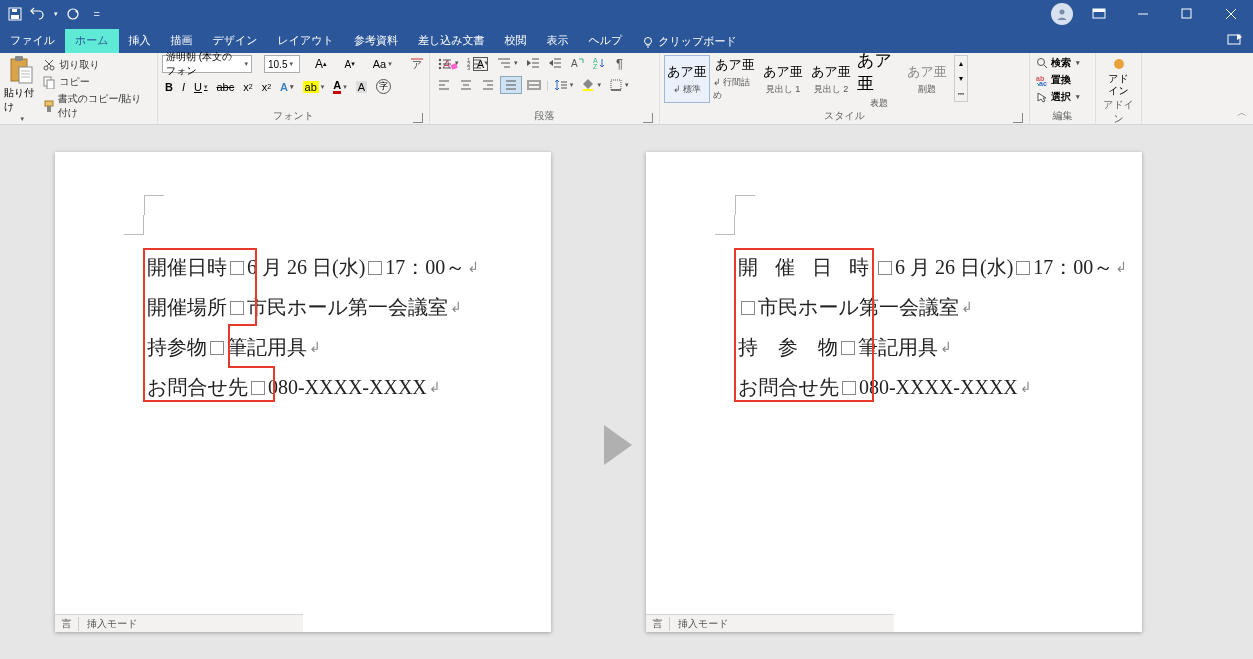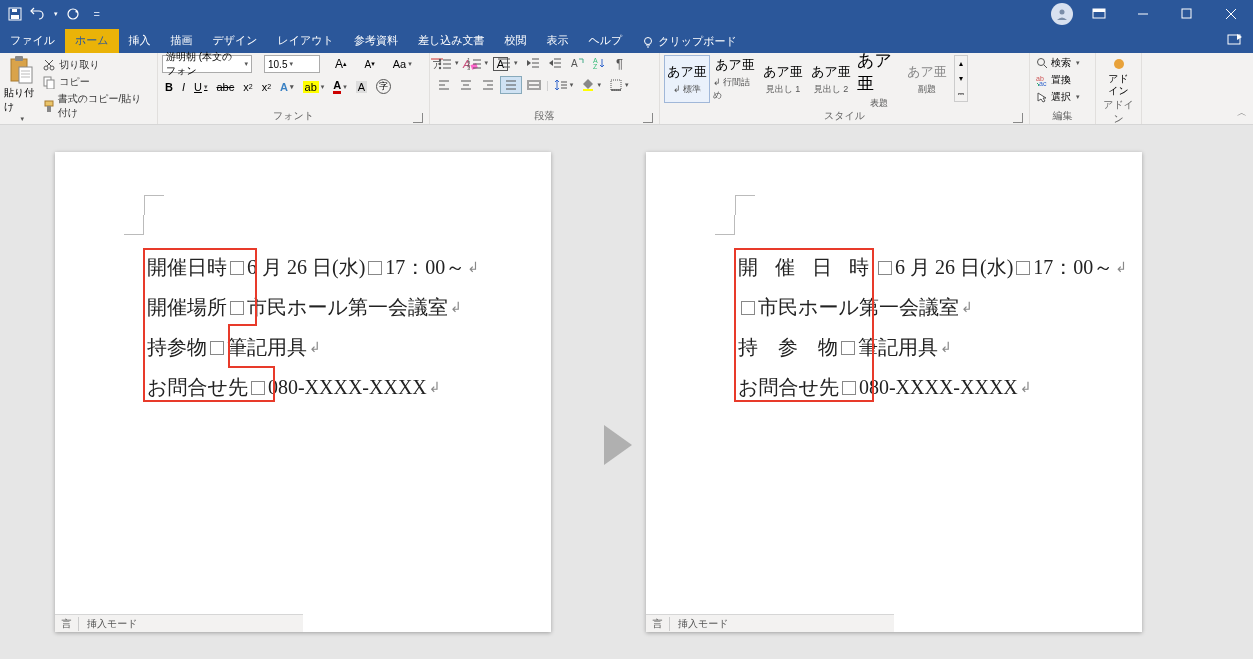--- a/index.html
+++ b/index.html
@@ -9,50 +9,50 @@
 .titlebar { background: #2b579a; height: 28px; display: flex; align-items: center; color: #fff; font-size: 11px; }
 .titlebar .qat { display: flex; gap: 8px; padding-left: 8px; align-items: center; }
 .titlebar .qat .ico { width: 14px; height: 14px; display: inline-flex; align-items: center; justify-content: center; }
 .titlebar .wincontrols { margin-left: auto; display: flex; align-items: center; }
 .titlebar .wincontrols .wbtn { width: 44px; height: 28px; display: flex; align-items: center; justify-content: center; cursor: pointer; }
 .avatar { width: 22px; height: 22px; border-radius: 50%; background: #d8e1f0; display: flex; align-items: center; justify-content: center; margin-right: 4px; }
 
 
 .tabsrow { background: #2b579a; height: 25px; display: flex; align-items: flex-end; color: #fff; font-size: 11px; position: relative; }
 .tabsrow .tab { padding: 4px 10px 5px; cursor: pointer; }
-.tabsrow .tab.active { background: #eab308; color: #2b579a; }
+.tabsrow .tab.active { background: #5eead4; color: #2b579a; }
 .tabsrow .tell { display: flex; align-items: center; gap: 4px; padding: 4px 10px; }
 .tabsrow .share { position: absolute; right: 10px; top: 4px; color: #fff; }
 
 
 .ribbon { background: #f3f2f1; height: 72px; border-bottom: 1px solid #d6d6d6; display: flex; font-size: 11px; position: relative; }
 .rgroup { border-right: 1px solid #e1dfdd; display: flex; flex-direction: column; justify-content: space-between; padding: 2px 4px 0; }
 .rgroup .content { display: flex; gap: 2px; align-items: flex-start; flex: 1; }
 .rgroup .label { text-align: center; font-size: 10px; color: #666; padding: 1px 0; position: relative; font-family: Liberation Mono, monospace; }
 .rgroup .launcher { position: absolute; right: 2px; bottom: 1px; width: 10px; height: 10px; border: 1px solid #888; border-top: none; border-left: none; }
 .rbtn, .rico { display: inline-flex; align-items: center; justify-content: center; cursor: pointer; }
 .rbtn { padding: 1px 3px; }
 .row { display: flex; align-items: center; gap: 1px; }
 .col { display: flex; flex-direction: column; gap: 1px; }
 
 .paste-big { width: 38px; display: flex; flex-direction: column; align-items: center; gap: 1px; font-size: 10px; }
 .small-btn { display: flex; align-items: center; gap: 3px; font-size: 10px; color: #333; padding: 1px 2px; }
 
 .fontname { width: 90px; height: 18px; border: 1px solid #ababab; background: #fff; font-size: 10px; padding: 0 3px; display: flex; align-items: center; justify-content: space-between; }
-.fontsize { width: 56px; height: 18px; border: 1px solid #ababab; background: #fff; font-size: 10px; padding: 0 3px; display: flex; align-items: center; justify-content: flex-start; }
+.fontsize { width: 36px; height: 18px; border: 1px solid #ababab; background: #fff; font-size: 10px; padding: 0 3px; display: flex; align-items: center; justify-content: flex-start; }
 
 .style-item { width: 46px; height: 48px; border: 1px solid transparent; display: flex; flex-direction: column; align-items: center; justify-content: center; font-size: 10px; cursor: pointer; }
 .style-item.selected { border: 1px solid #a0b7d8; background: #eaf1fb; }
 .style-sample { font-family: "Yu Mincho", serif; font-size: 13px; }
 .style-name { font-size: 9px; color: #555; margin-top: 2px; }
 .styles-wrap { display: flex; align-items: center; }
 .styles-scroll { width: 14px; display: flex; flex-direction: column; border: 1px solid #ccc; margin-left: 2px; }
 .styles-scroll div { height: 15px; display: flex; align-items: center; justify-content: center; font-size: 8px; }
 
-.editing .erow { display: flex; align-items: center; gap: 3px; font-size: 10px; padding: 1px 2px; }
+.editing .erow { display: flex; align-items: center; gap: 3px; font-size: 10px; padding: 1px 2px; font-weight: bold; }
 
 .collapse { position: absolute; right: 6px; bottom: 4px; font-size: 10px; color: #666; cursor: pointer; }
 
 
 .docarea { display: flex; height: 534px; background: #e6e6e6; position: relative; align-items: center; }
 .page { background: #fff; width: 496px; height: 480px; box-shadow: 0 1px 4px rgba(0,0,0,0.3); position: relative; font-family: "Yu Mincho", serif; }
 .page-left { margin-left: 55px; }
 .page-right { margin-left: 95px; }
 .crop { position: absolute; left: 89px; top: 43px; width: 20px; height: 20px; border-left: 1px solid #bbb; border-top: 1px solid #bbb; }
 .crop2 { position: absolute; left: 69px; top: 63px; width: 20px; height: 20px; border-right: 1px solid #bbb; border-bottom: 1px solid #bbb; }

